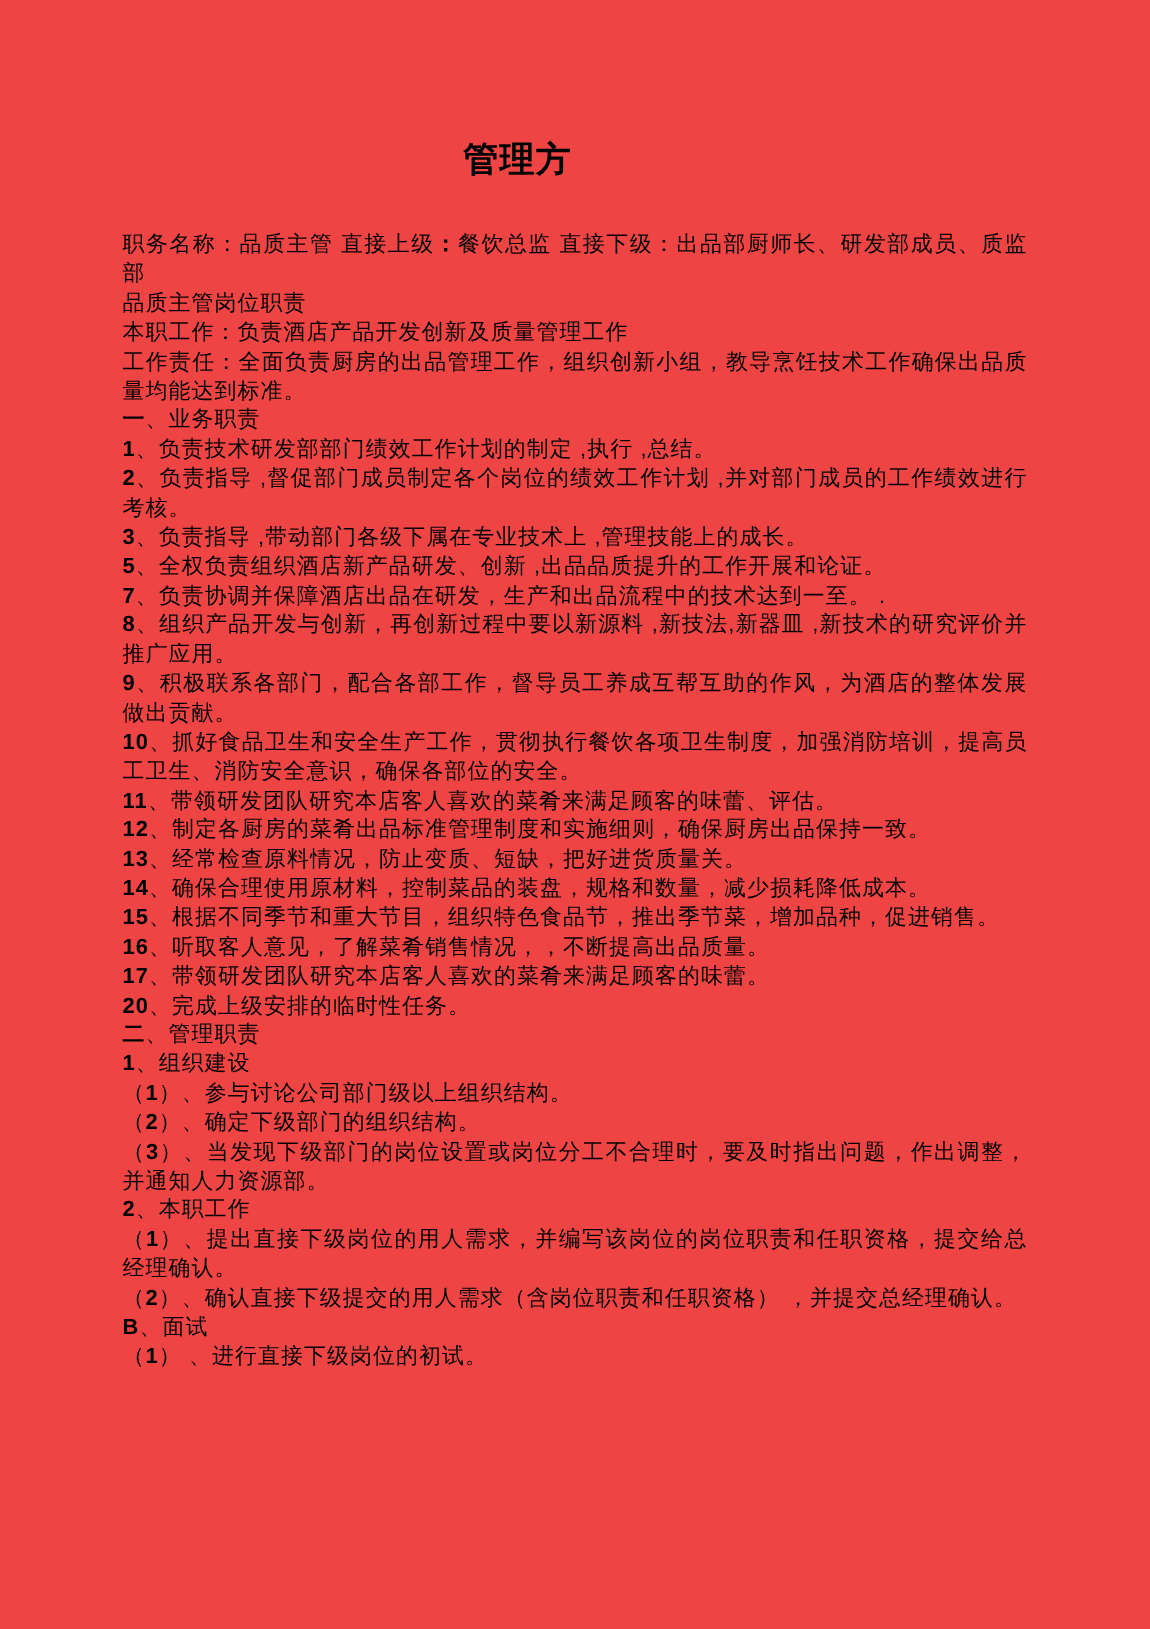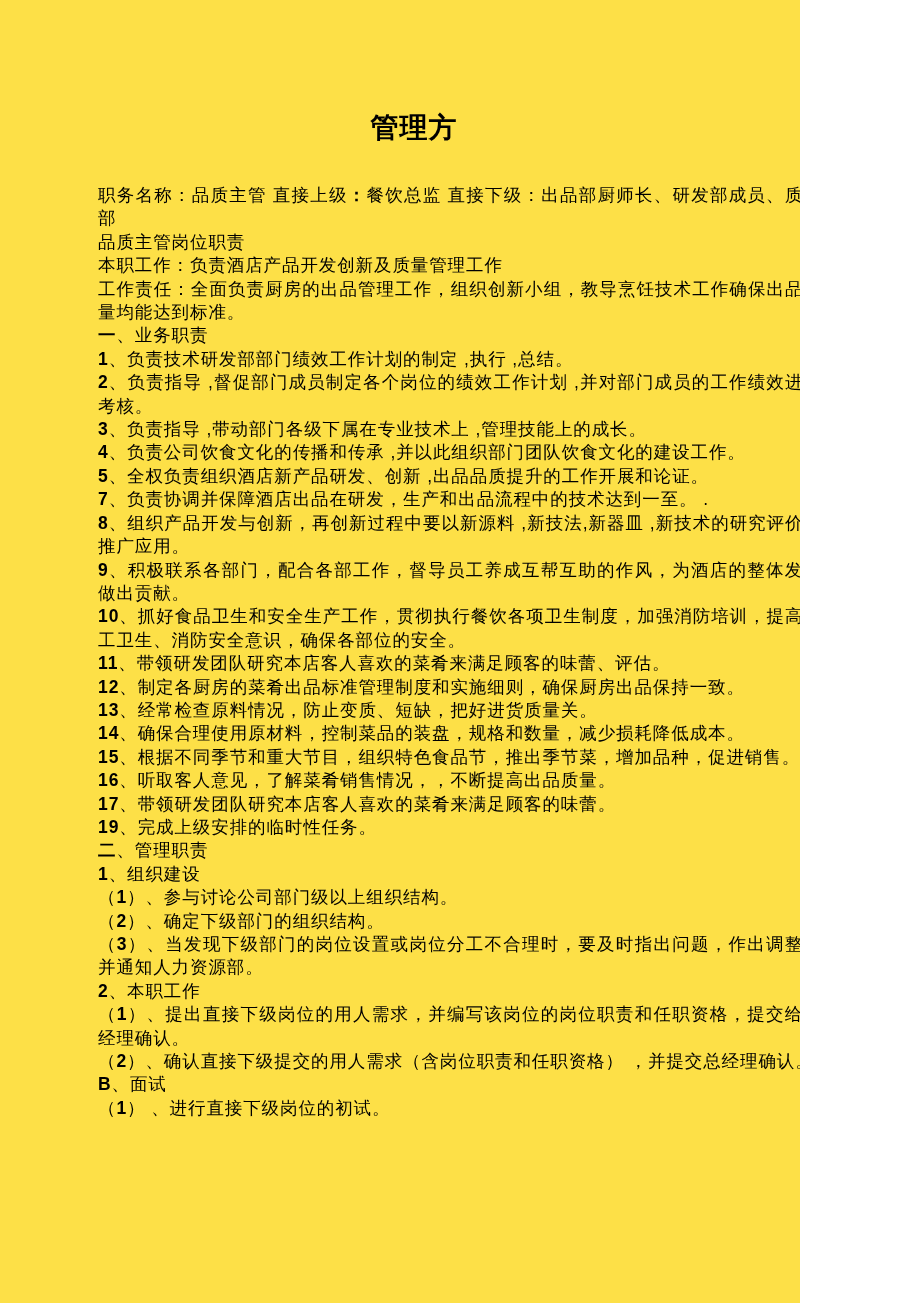--- a/index.html
+++ b/index.html
@@ -2,23 +2,23 @@
 <html><head>
 <meta charset="utf-8">
 <style>
   html, body {
     margin: 0;
     padding: 0;
     background: #ffffff;
   }
   .page {
     position: relative;
-    width: 800px;
+    width: 920px;
     height: 1303px;
-    background: #fde047;
+    background: #ef4444;
     overflow: hidden;
     font-family: "Liberation Sans", "DejaVu Sans", sans-serif;
     color: #000000;
   }
   .doc-title {
     margin: 108px 0 0 98px;
     width: 724px;
     position: relative;
     left: -46px;
     text-align: center;
@@ -50,34 +50,33 @@
   <h1 class="doc-title">管理方</h1>
   <div class="doc-body">
       <p class="para"><span>职务名称：品质主管 直接上级</span><span class="b">：</span><span>餐饮总监 直接下级：出品部厨师长、研发部成员、质监部</span></p>
       <p class="para"><span>品质主管岗位职责</span></p>
       <p class="para"><span>本职工作：负责酒店产品开发创新及质量管理工作</span></p>
       <p class="para"><span>工作责任：全面负责厨房的出品管理工作，组织创新小组，教导烹饪技术工作确保出品质量均能达到标准。</span></p>
       <p class="para"><span class="b">一</span><span>、业务职责</span></p>
       <p class="para"><span class="b">1</span><span>、负责技术研发部部门绩效工作计划的制定 ,执行 ,总结。</span></p>
       <p class="para"><span class="b">2</span><span>、负责指导 ,督促部门成员制定各个岗位的绩效工作计划 ,并对部门成员的工作绩效进行考核。</span></p>
       <p class="para"><span class="b">3</span><span>、负责指导 ,带动部门各级下属在专业技术上 ,管理技能上的成长。</span></p>
-      <p class="para"><span class="b">4</span><span>、负责公司饮食文化的传播和传承 ,并以此组织部门团队饮食文化的建设工作。</span></p>
       <p class="para"><span class="b">5</span><span>、全权负责组织酒店新产品研发、创新 ,出品品质提升的工作开展和论证。</span></p>
       <p class="para"><span class="b">7</span><span>、负责协调并保障酒店出品在研发，生产和出品流程中的技术达到一至。 .</span></p>
       <p class="para"><span class="b">8</span><span>、组织产品开发与创新，再创新过程中要以新源料 ,新技法,新器皿 ,新技术的研究评价并推广应用。</span></p>
       <p class="para"><span class="b">9</span><span>、积极联系各部门，配合各部工作，督导员工养成互帮互助的作风，为酒店的整体发展做出贡献。</span></p>
       <p class="para"><span class="b">10</span><span>、抓好食品卫生和安全生产工作，贯彻执行餐饮各项卫生制度，加强消防培训，提高员工卫生、消防安全意识，确保各部位的安全。</span></p>
       <p class="para"><span class="b">11</span><span>、带领研发团队研究本店客人喜欢的菜肴来满足顾客的味蕾、评估。</span></p>
       <p class="para"><span class="b">12</span><span>、制定各厨房的菜肴出品标准管理制度和实施细则，确保厨房出品保持一致。</span></p>
       <p class="para"><span class="b">13</span><span>、经常检查原料情况，防止变质、短缺，把好进货质量关。</span></p>
       <p class="para"><span class="b">14</span><span>、确保合理使用原材料，控制菜品的装盘，规格和数量，减少损耗降低成本。</span></p>
       <p class="para"><span class="b">15</span><span>、根据不同季节和重大节目，组织特色食品节，推出季节菜，增加品种，促进销售。</span></p>
       <p class="para"><span class="b">16</span><span>、听取客人意见，了解菜肴销售情况，，不断提高出品质量。</span></p>
       <p class="para"><span class="b">17</span><span>、带领研发团队研究本店客人喜欢的菜肴来满足顾客的味蕾。</span></p>
-      <p class="para"><span class="b">19</span><span>、完成上级安排的临时性任务。</span></p>
+      <p class="para"><span class="b">20</span><span>、完成上级安排的临时性任务。</span></p>
       <p class="para"><span class="b">二</span><span>、管理职责</span></p>
       <p class="para"><span class="b">1</span><span>、组织建设</span></p>
       <p class="para"><span>（</span><span class="b">1</span><span>）、参与讨论公司部门级以上组织结构。</span></p>
       <p class="para"><span>（</span><span class="b">2</span><span>）、确定下级部门的组织结构。</span></p>
       <p class="para"><span>（</span><span class="b">3</span><span>）、当发现下级部门的岗位设置或岗位分工不合理时，要及时指出问题，作出调整，并通知人力资源部。</span></p>
       <p class="para"><span class="b">2</span><span>、本职工作</span></p>
       <p class="para"><span>（</span><span class="b">1</span><span>）、提出直接下级岗位的用人需求，并编写该岗位的岗位职责和任职资格，提交给总经理确认。</span></p>
       <p class="para"><span>（</span><span class="b">2</span><span>）、确认直接下级提交的用人需求（含岗位职责和任职资格） ，并提交总经理确认。</span></p>
       <p class="para"><span class="b">B</span><span>、面试</span></p>
       <p class="para"><span>（</span><span class="b">1</span><span>） 、进行直接下级岗位的初试。</span></p>

